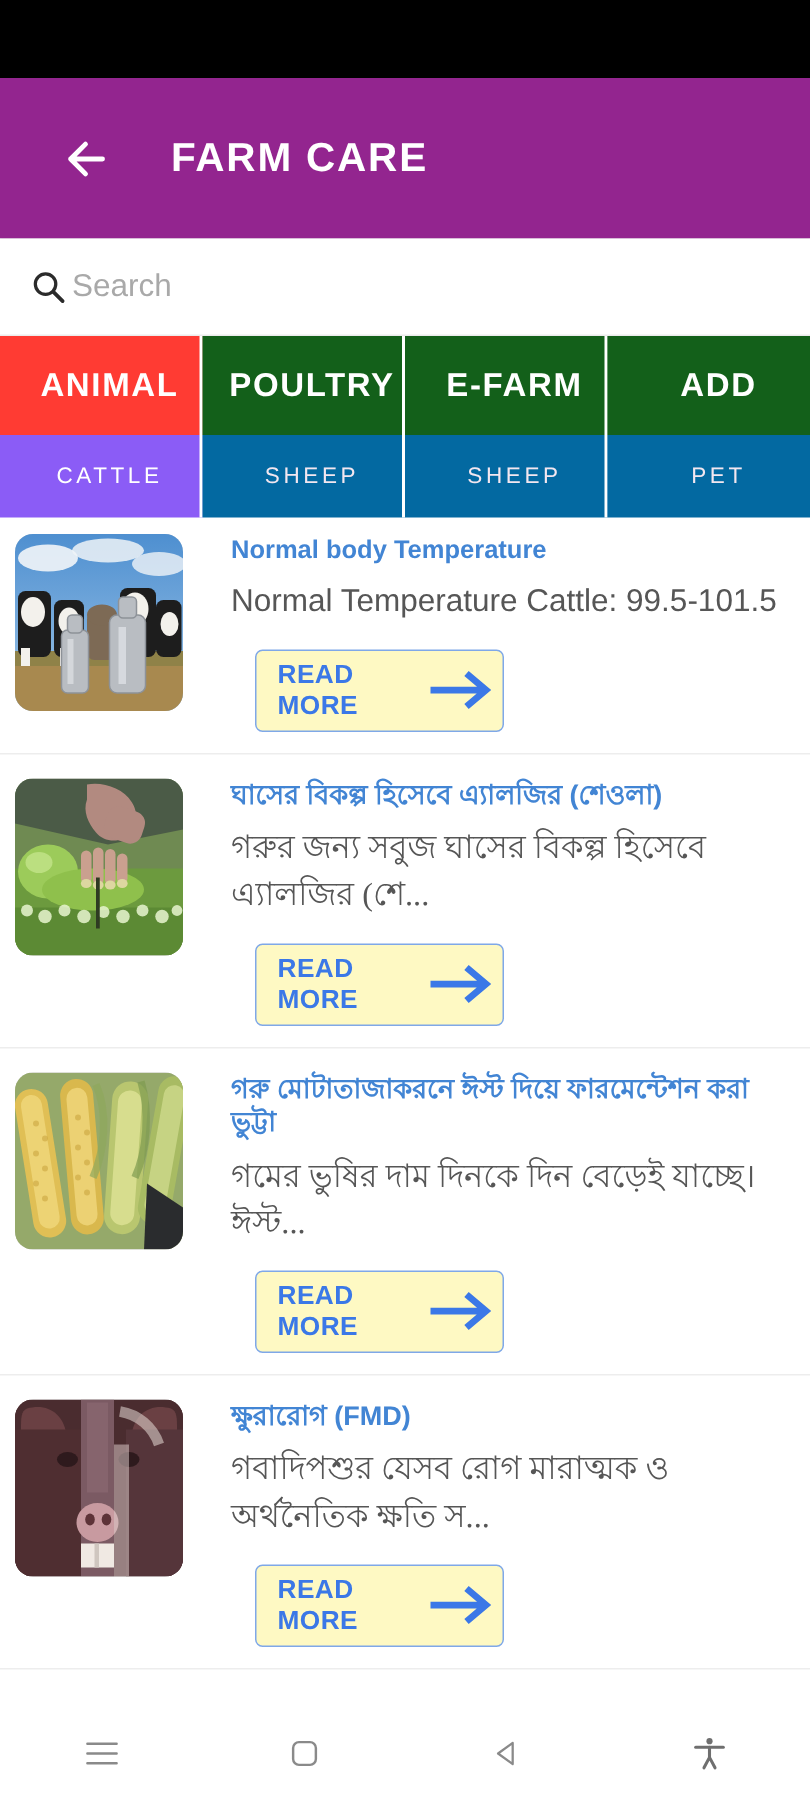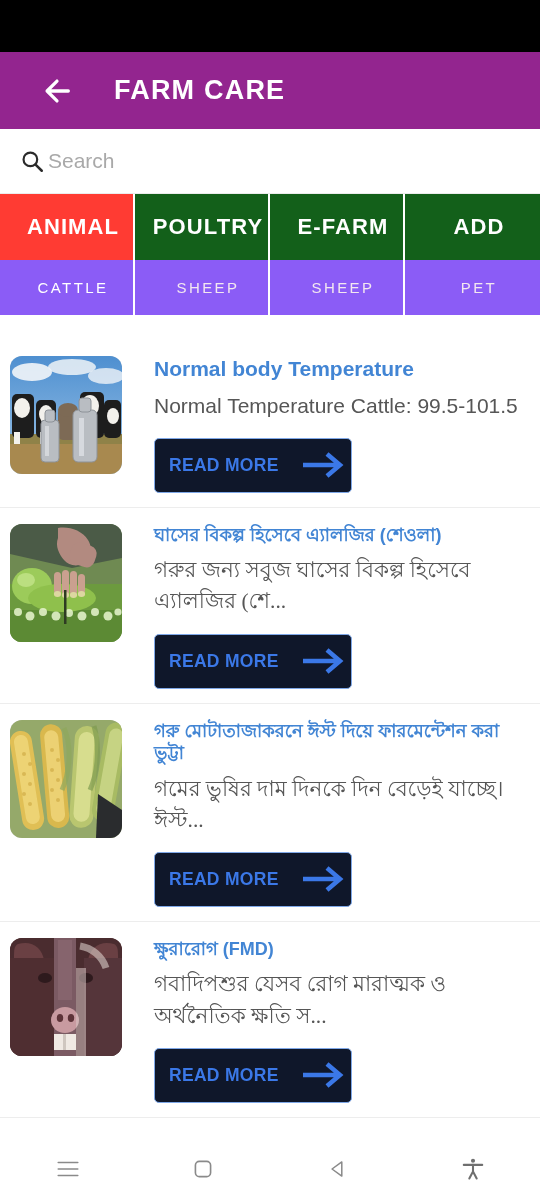--- a/index.html
+++ b/index.html
@@ -11,21 +11,21 @@
   }
   #app { position: relative; width: 540px; height: 1200px; background: #fff; }
 
   
   .status-bar {
     height: 52px; background: #000000; width: 100%;
   }
 
   
   .app-bar {
-    height: 77px; background: #93258F;
+    height: 107px; background: #93258F;
     display: flex; align-items: center;
     padding-left: 30px;
     box-shadow: 0 1px 2px rgba(0,0,0,.25);
   }
   .back-btn {
     width: 54px; height: 54px;
     display: flex; align-items: center; justify-content: center;
     cursor: pointer; flex: 0 0 auto;
   }
   .app-title {
@@ -63,21 +63,21 @@
     border-right: 2px solid #ffffff;
     position: relative;
     padding-left: 13px;
   }
   .tab:last-child { border-right: none; }
   .tab-row-primary .tab { background: #13601A; }
   .tab-row-primary .tab.active { background: #FF3B33; }
   .tab-row-primary .tab span {
     color: #ffffff; font-size: 22px; font-weight: bold; letter-spacing: 1.1px;
   }
-  .tab-row-secondary .tab { background: #8b5cf6; }
+  .tab-row-secondary .tab { background: #0369a1; }
   .tab-row-secondary .tab.active { background: #8b5cf6; }
   .tab-row-secondary .tab span {
     color: #f3e7f0; font-size: 15px; font-weight: normal; letter-spacing: 2.4px;
   }
   .tab-row-secondary .tab.active span { color: #ffffff; }
 
   
   .list { width: 100%; }
   .list-item {
     display: flex;
@@ -93,43 +93,44 @@
     background: #cfcfcf;
   }
   .thumb svg { display:block; width: 100%; height: 100%; }
   .item-body {
     flex: 1 1 auto;
     padding-left: 32px; padding-right: 10px;
     min-width: 0;
   }
   .item-title {
     color: #4285D4;
-    font-size: 21px;
+    font-size: 17px;
     font-weight: bold;
     line-height: 1.25;
     margin-bottom: 9px;
     word-wrap: break-word;
   }
   .item-title.bn { font-family: Liberation Sans, sans-serif; font-size: 18px; }
   .item-text {
     color: #565656;
     font-size: 21px;
     line-height: 1.45;
     word-wrap: break-word;
   }
   .item-text.bn { font-family: "Liberation Serif", "DejaVu Serif", serif; font-size: 21.5px; }
   .read-more {
     margin-top: 16px;
-    width: 198px; height: 55px;
+    width: 166px; height: 55px;
     border: 1.6px solid #7FA8E8;
     border-radius: 5px;
-    background: #0f172a;
+    background: #fef9c3;
     display: flex; align-items: center;
     padding-left: 14px;
     cursor: pointer;
+    margin-left: 16px;
   }
   .read-more-label {
     color: #3B78E7;
     font-size: 17.5px;
     font-weight: bold;
     letter-spacing: .3px;
     flex: 1 1 auto;
   }
   .rm-arrow { width: 52px; height: 34px; flex: 0 0 auto; }
 

